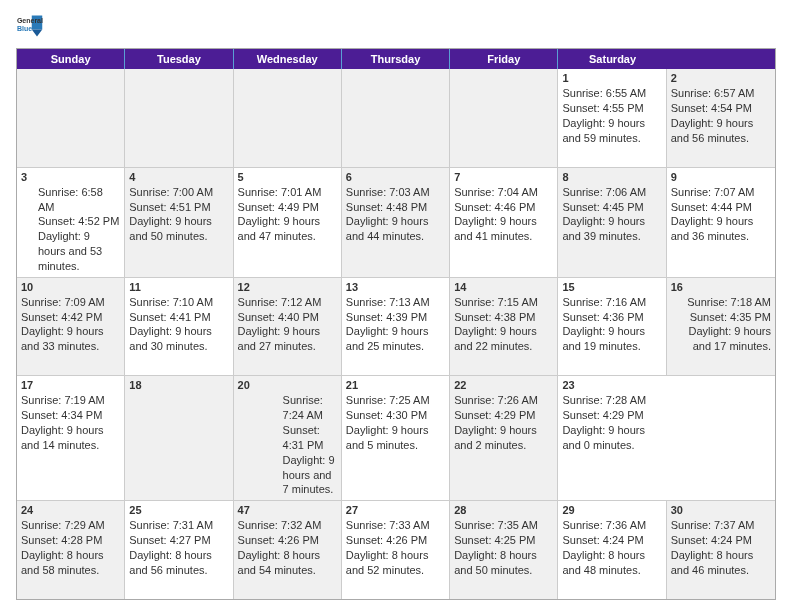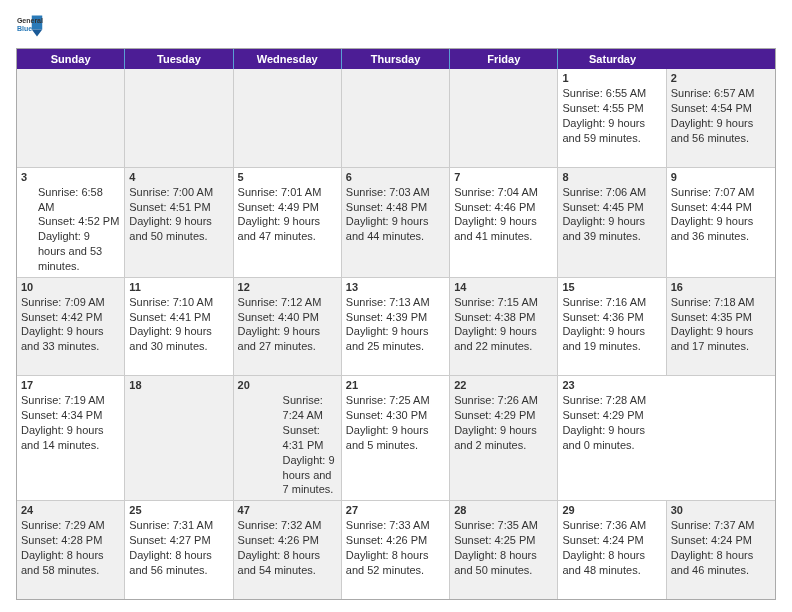--- a/index.html
+++ b/index.html
@@ -226,21 +226,21 @@
 Daylight: 9 hours and 22 minutes.</div>
           </div>
           <div class="cal-cell">
             <div class="day-num">15</div>
             <div class="cal-text" style="white-space: pre-line;">Sunrise: 7:16 AM
 Sunset: 4:36 PM
 Daylight: 9 hours and 19 minutes.</div>
           </div>
           <div class="cal-cell shaded">
             <div class="day-num">16</div>
-            <div class="cal-text" style="white-space: pre-line;">Sunrise: 7:18 AM
+            <div class="cal-text" style="white-space: pre-line; text-align: right;">Sunrise: 7:18 AM
 Sunset: 4:35 PM
 Daylight: 9 hours and 17 minutes.</div>
           </div>
         </div>
         <div class="cal-row">
           <div class="cal-cell">
             <div class="day-num">17</div>
             <div class="cal-text" style="white-space: pre-line;">Sunrise: 7:19 AM
 Sunset: 4:34 PM
 Daylight: 9 hours and 14 minutes.</div>

